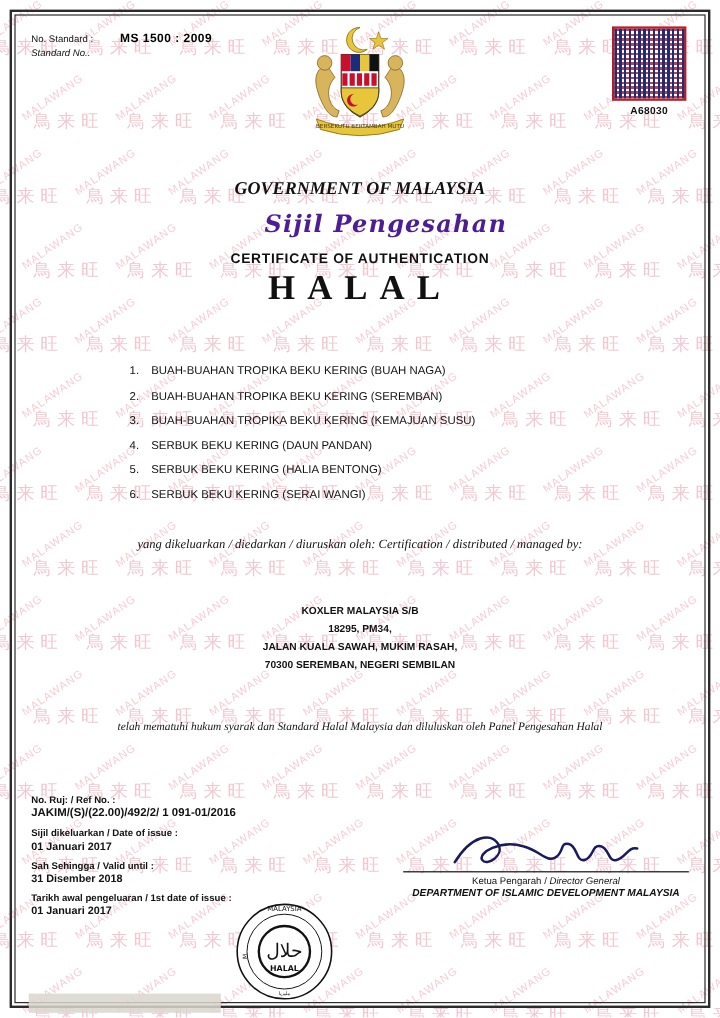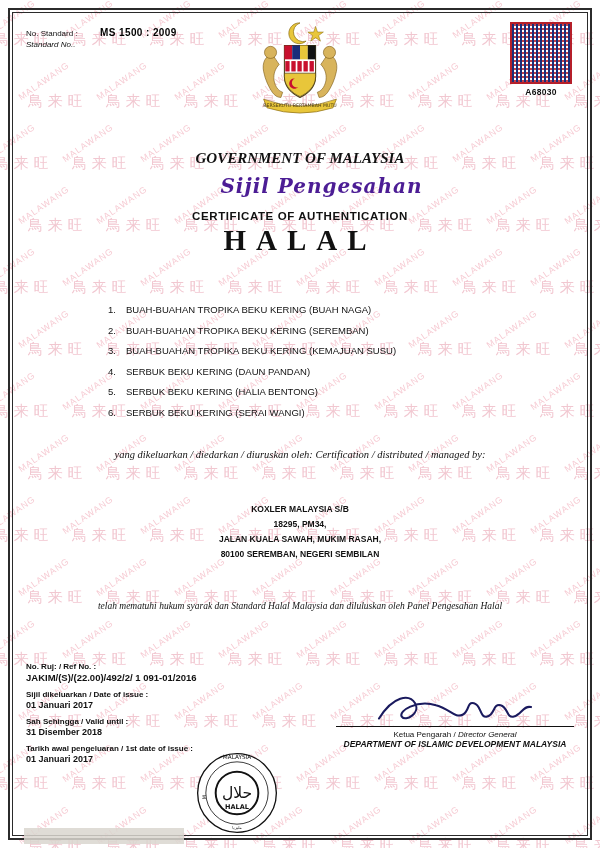--- a/index.html
+++ b/index.html
@@ -590,21 +590,21 @@
         <span class="product-name">SERBUK BEKU KERING (SERAI WANGI)</span>
       </div>
     </div>
 
     <div class="manu-line t-center">yang dikeluarkan / diedarkan / diuruskan oleh: Certification / distributed / managed by:</div>
 
     <div class="company">
       <div>KOXLER MALAYSIA S/B</div>
       <div>18295, PM34,</div>
       <div>JALAN KUALA SAWAH, MUKIM RASAH,</div>
-      <div>80100 SEREMBAN, NEGERI SEMBILAN</div>
+      <div>70300 SEREMBAN, NEGERI SEMBILAN</div>
     </div>
 
     <div class="comply">
       <div class="my">telah mematuhi hukum syarak dan Standard Halal Malaysia dan diluluskan oleh Panel Pengesahan Halal</div>
     </div>
 
     <div class="ref-block">
       <div class="lbl">No. Ruj: / Ref No. :</div>
       <div class="val big">JAKIM/(S)/(22.00)/492/2/ 1 091-01/2016</div>
       <div class="lbl">Sijil dikeluarkan / Date of issue :</div>

